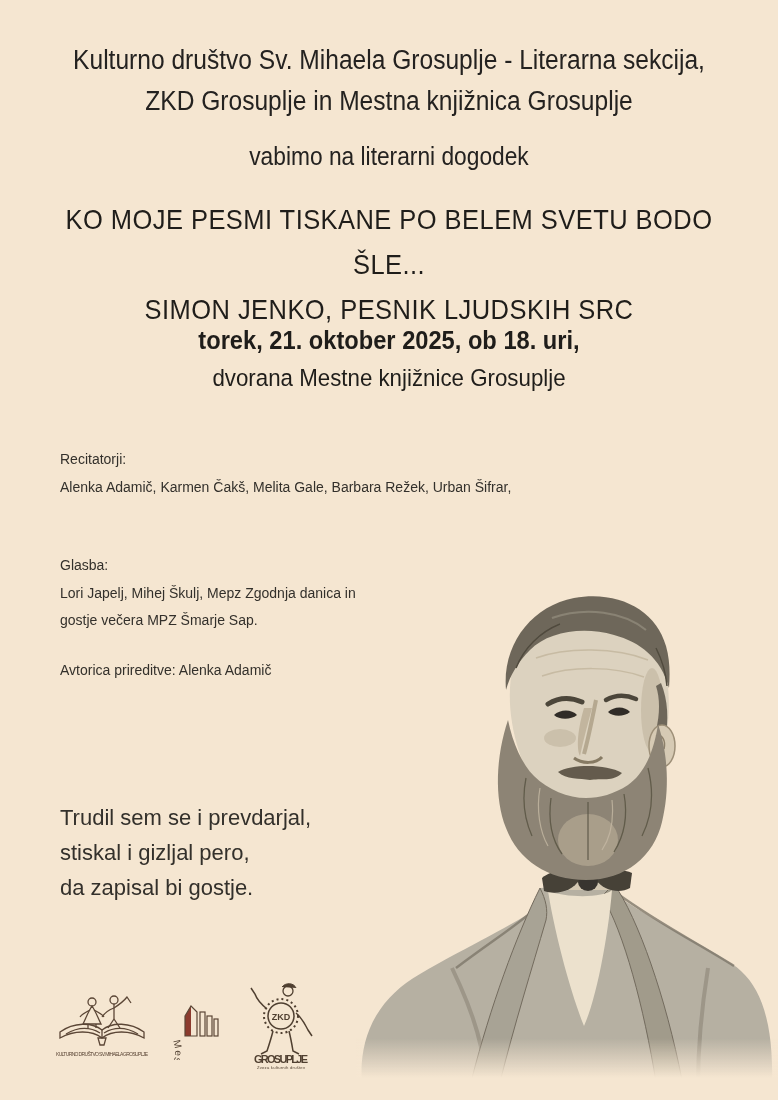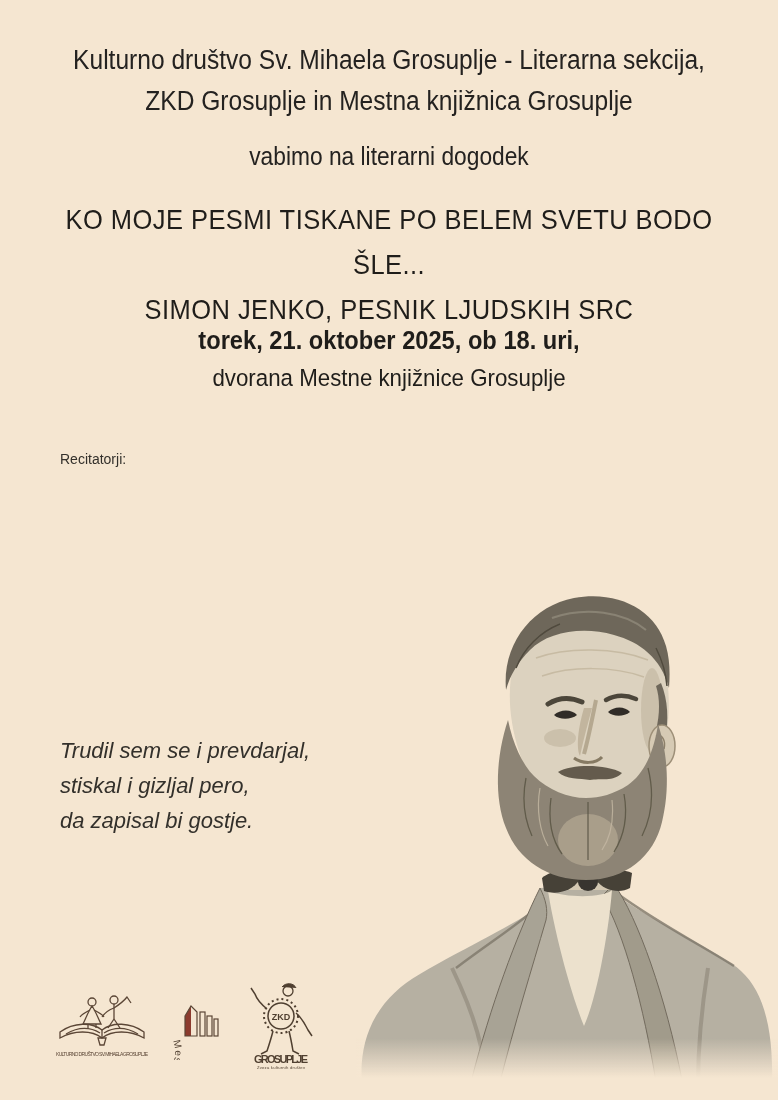--- a/index.html
+++ b/index.html
@@ -15,21 +15,21 @@
   .org    { top: 40px;  font-size: 27px; line-height: 41px; color: #242220; }
   .invite { top: 142px; font-size: 25px; color: #242220; }
   .title  { top: 197px; font-size: 28px; line-height: 45px; color: #1f1d1a; letter-spacing: .5px; }
   .event  { top: 321px; font-size: 26px; line-height: 38px; color: #1f1d1a; }
   .event .bold { font-weight: bold; }
   .event .venue { font-size: 24.5px; }
   .leftcol { left: 60px; width: 660px; font-size: 14px; line-height: 27.5px; color: #33302b; }
   .reciters { top: 446px; }
   .music    { top: 552px; }
   .credits  { top: 657px; }
-  .quote    { top: 733px; font-style: italic; line-height: 35px; font-size: 22px; }
+  .quote    { top: 800px; line-height: 35px; font-size: 22px; }
   .logos svg text { font-family: "Liberation Sans", sans-serif; }
   .portrait { left: 356px; top: 588px; width: 422px; height: 497px; }
   .portrait svg { filter: blur(.45px); opacity: .97; }
   .portrait-fade {
     position: absolute; left: 356px; top: 1038px; width: 422px; height: 50px;
     background: linear-gradient(to bottom, rgba(245,230,209,0), #f5e6d1 80%);
   }
 </style>
 </head>
 <body>
@@ -48,24 +48,31 @@
     <div>SIMON JENKO, PESNIK LJUDSKIH SRC</div>
   </div>
 
   <div class="abs center cond event">
     <div class="bold">torek, 21. oktober 2025, ob 18. uri,</div>
     <div class="venue">dvorana Mestne knjižnice Grosuplje</div>
   </div>
 
   <div class="abs leftcol reciters">
     <div>Recitatorji:</div>
-  </div>
-
+    <div>Alenka Adamič, Karmen Čakš, Melita Gale, Barbara Režek, Urban Šifrar,</div>
+  </div>
+
+  <div class="abs leftcol music">
+    <div>Glasba:</div>
+    <div>Lori Japelj, Mihej Škulj, Mepz Zgodnja danica in</div>
+    <div>gostje večera MPZ Šmarje Sap.</div>
+  </div>
 
   <div class="abs leftcol credits">
+    <div>Avtorica prireditve: Alenka Adamič</div>
   </div>
 
   <div class="abs leftcol quote">
     <div>Trudil sem se i prevdarjal,</div>
     <div>stiskal i gizljal pero,</div>
     <div>da zapisal bi gostje.</div>
   </div>
 
   <div class="abs portrait">
     <svg viewBox="0 0 422 497" width="422" height="497">

